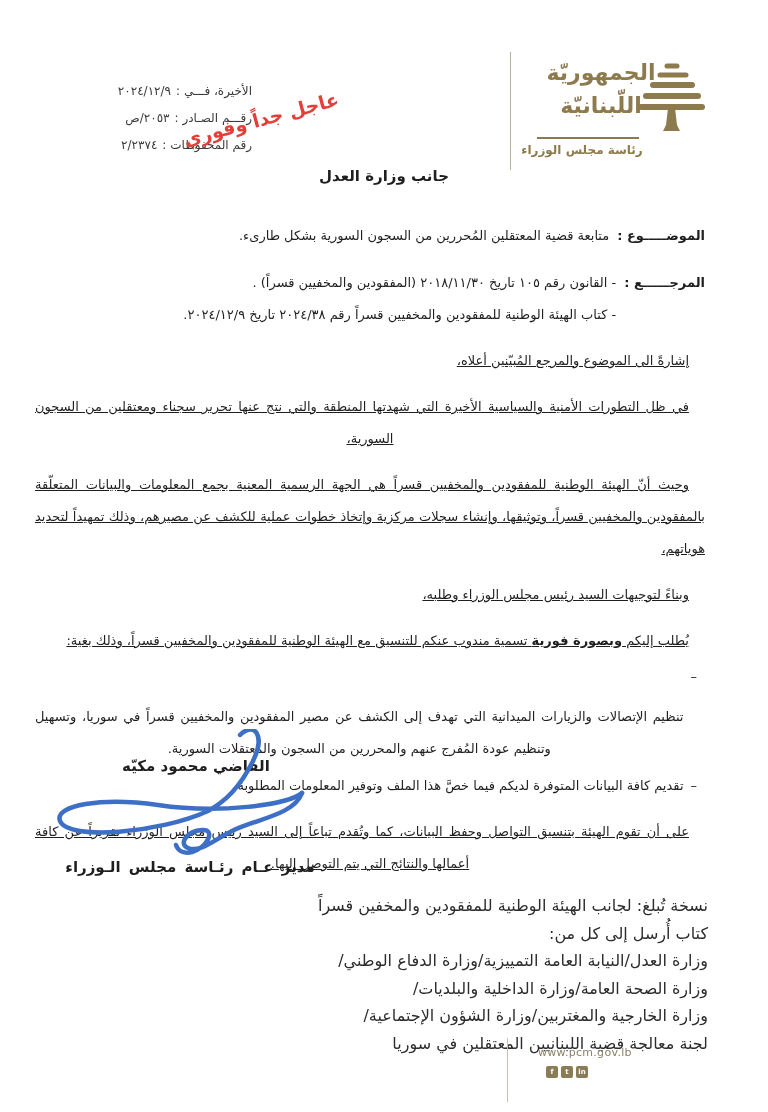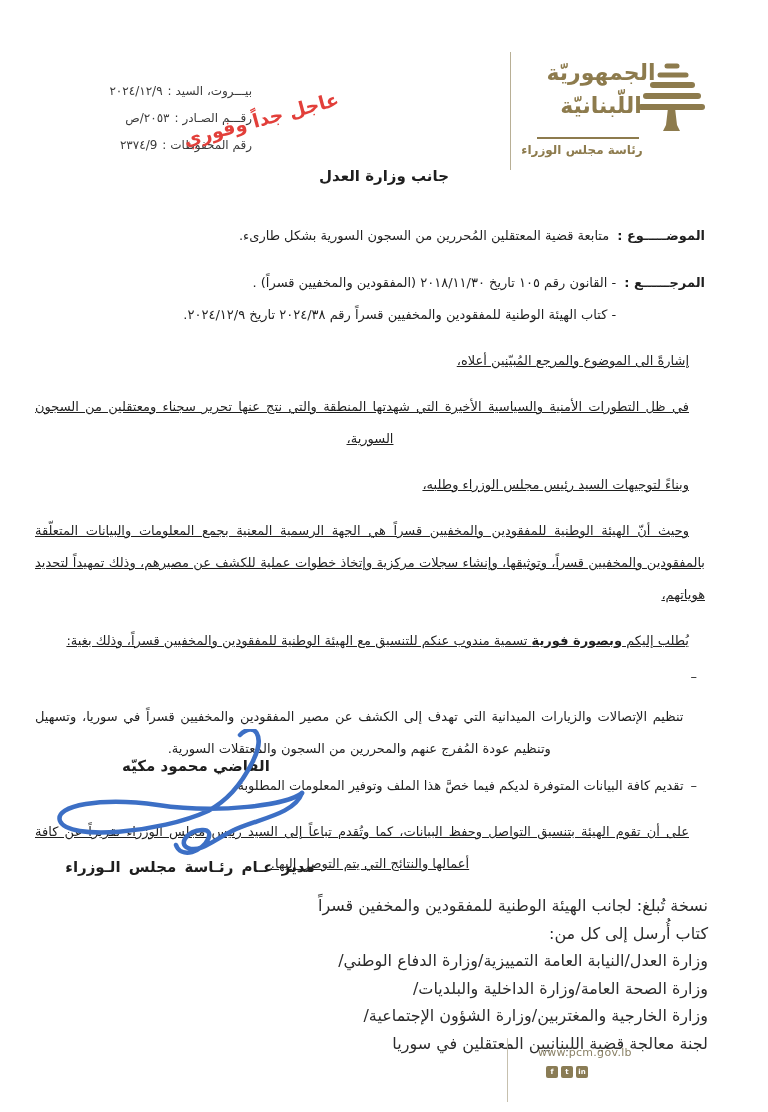--- a/index.html
+++ b/index.html
@@ -97,30 +97,30 @@
       <path stroke-width="6" d="M5 49 H66"></path>
     </g>
     <path fill="#8d7b4d" d="M32 50 h7 l2 17 3 6 h-17 l3 -6 z"></path>
   </svg>
 
   <div class="logo-divider"></div>
   <div class="logo-office">رئاسة مجلس الوزراء</div>
 
   <div class="meta">
     <div class="meta-row">
-      <span class="meta-label">بيـــروت، السيد :</span>
+      <span class="meta-label">الأخيرة، فـــي :</span>
       <span class="meta-value">٢٠٢٤/١٢/٩</span>
     </div>
     <div class="meta-row">
       <span class="meta-label">رقـــم الصـادر :</span>
       <span class="meta-value">٢٠٥٣/ص</span>
     </div>
     <div class="meta-row">
       <span class="meta-label">رقم المحفوظات :</span>
-      <span class="meta-value">9/٢٣٧٤</span>
+      <span class="meta-value">٢/٢٣٧٤</span>
     </div>
   </div>
 
   <div class="stamp">عاجل جداً وفوري</div>
 
   <div class="addressee">جانب وزارة العدل</div>
 
   <div class="doc">
 
     <div class="subject-row">
@@ -133,23 +133,23 @@
       <div class="ref-items">
         <div>- القانون رقم ١٠٥ تاريخ ٢٠١٨/١١/٣٠ (المفقودين والمخفيين قسراً) .</div>
         <div>- كتاب الهيئة الوطنية للمفقودين والمخفيين قسراً رقم ٢٠٢٤/٣٨ تاريخ ٢٠٢٤/١٢/٩.</div>
       </div>
     </div>
 
     <p class="lead-indent">إشارةً الى الموضوع والمرجع المُبيّنين أعلاه،</p>
 
     <p class="lead-indent last-center">في ظل التطورات الأمنية والسياسية الأخيرة التي شهدتها المنطقة والتي نتج عنها تحرير سجناء ومعتقلين من السجون السورية،</p>
 
+    <p class="lead-indent last-justify">وحيث أنّ الهيئة الوطنية للمفقودين والمخفيين قسراً هي الجهة الرسمية المعنية بجمع المعلومات والبيانات المتعلّقة بالمفقودين والمخفيين قسراً، وتوثيقها، وإنشاء سجلات مركزية وإتخاذ خطوات عملية للكشف عن مصيرهم، وذلك تمهيداً لتحديد هوياتهم،</p>
+
     <p class="lead-indent">وبناءً لتوجيهات السيد رئيس مجلس الوزراء وطلبه،</p>
-
-    <p class="lead-indent last-justify">وحيث أنّ الهيئة الوطنية للمفقودين والمخفيين قسراً هي الجهة الرسمية المعنية بجمع المعلومات والبيانات المتعلّقة بالمفقودين والمخفيين قسراً، وتوثيقها، وإنشاء سجلات مركزية وإتخاذ خطوات عملية للكشف عن مصيرهم، وذلك تمهيداً لتحديد هوياتهم،</p>
 
     <p class="lead-indent"><span>يُطلب إليكم </span><strong>وبصورة فورية</strong><span> تسمية مندوب عنكم للتنسيق مع الهيئة الوطنية للمفقودين والمخفيين قسراً، وذلك بغية:</span></p>
 
     <div class="bullet">
       <span class="bullet-marker">–</span>
       <span class="bullet-text bt-center">تنظيم الإتصالات والزيارات الميدانية التي تهدف إلى الكشف عن مصير المفقودين والمخفيين قسراً في سوريا، وتسهيل وتنظيم عودة المُفرج عنهم والمحررين من السجون والمعتقلات السورية.</span>
     </div>
 
     <div class="bullet">
       <span class="bullet-marker">–</span>

